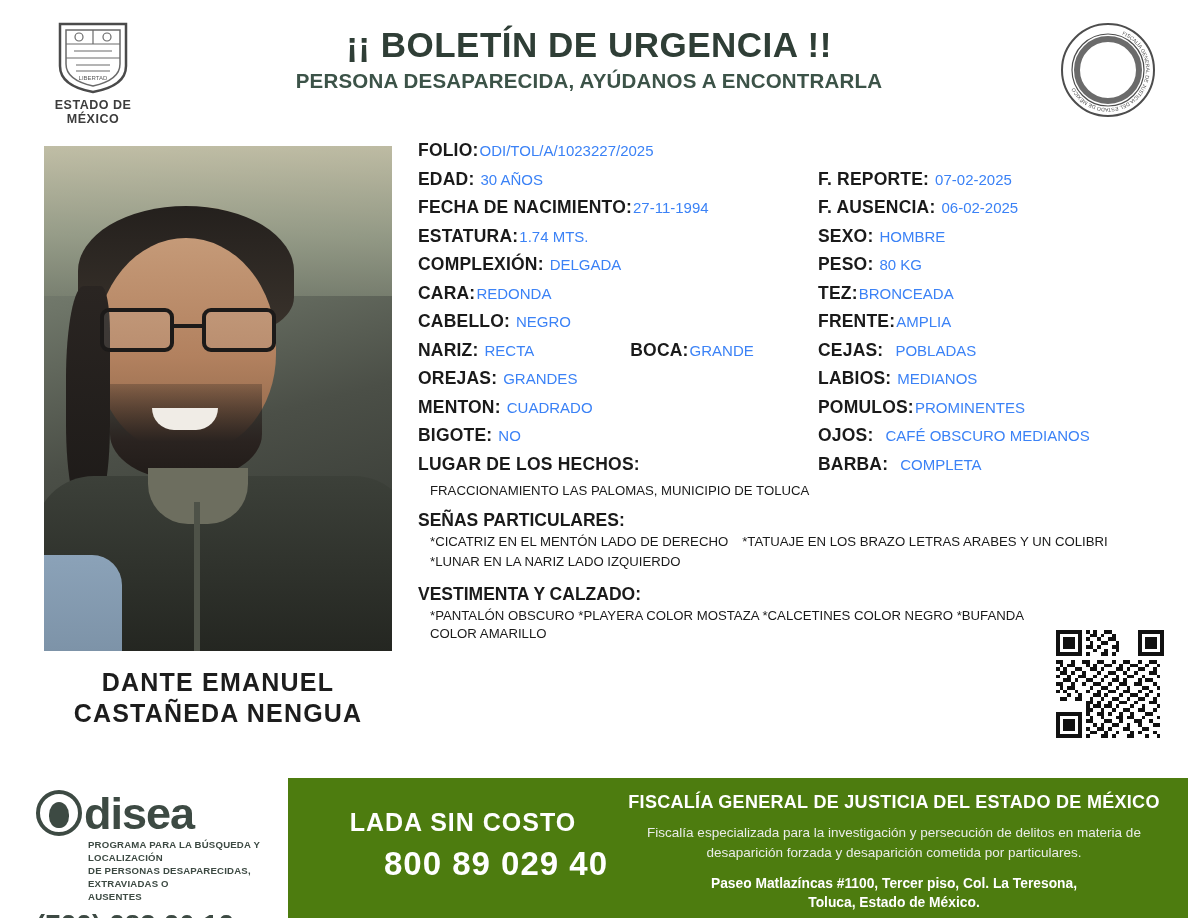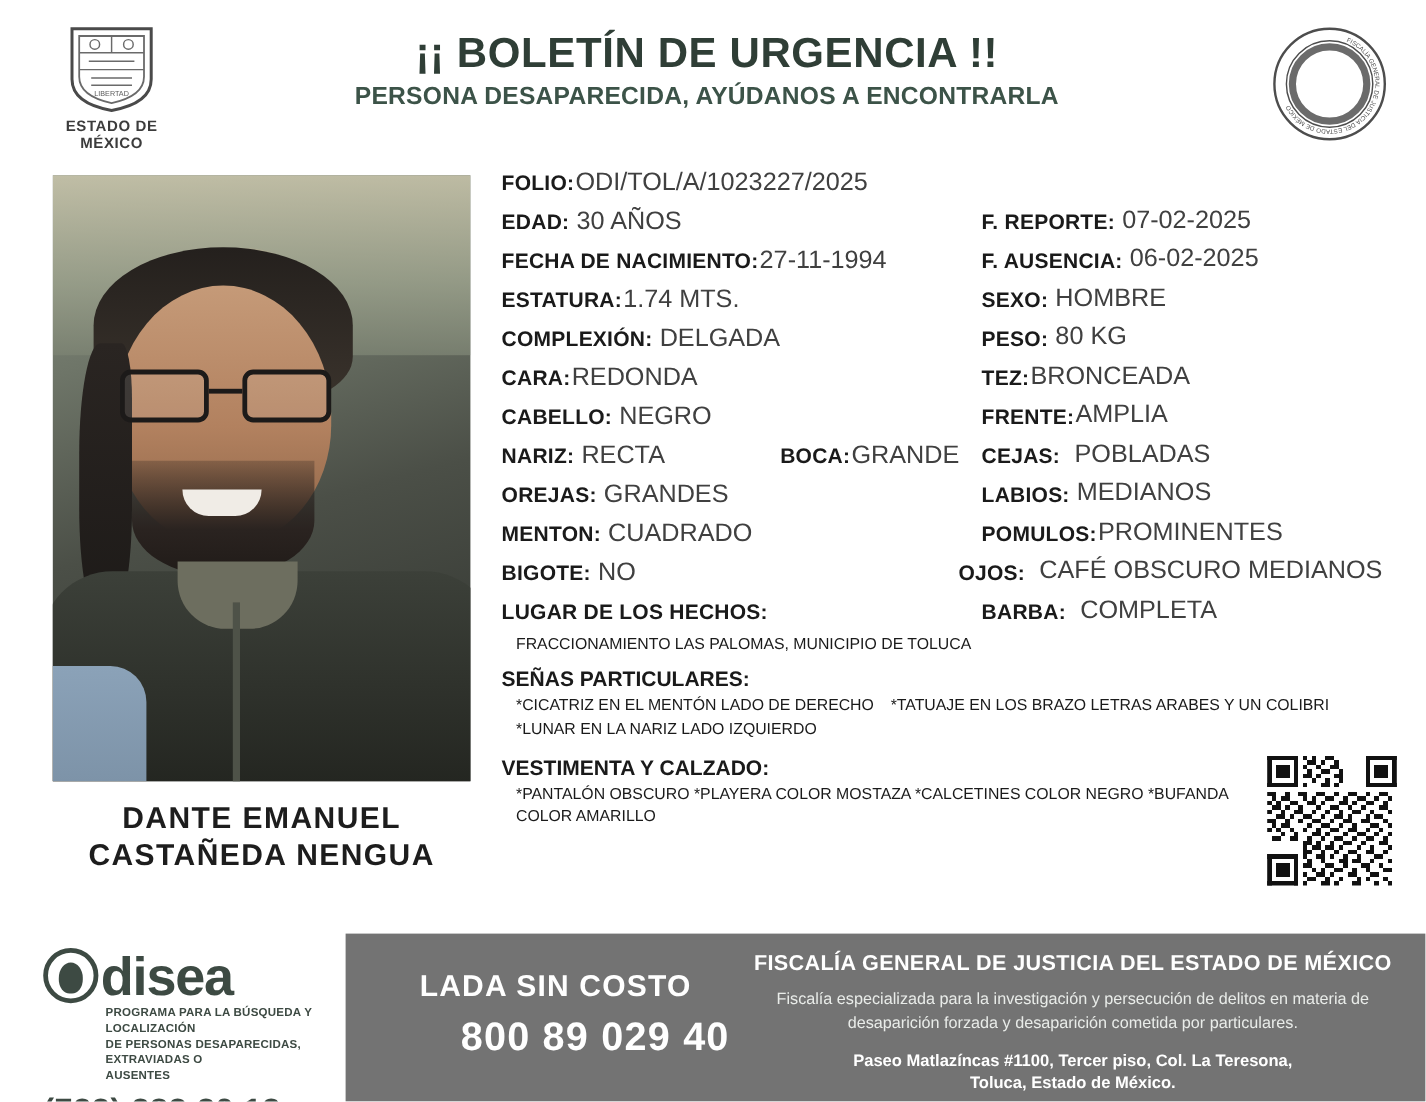--- a/index.html
+++ b/index.html
@@ -117,27 +117,27 @@
     font-size: 25px; font-weight: bold; color: #1d1d1d;
     letter-spacing: 1.2px; line-height: 1.22;
   }
 
   
   .data-block {
     position: absolute; left: 418px; top: 140px; right: 36px;
   }
   .row { display: flex; align-items: baseline; margin-bottom: 7.5px; }
   .col-l { width: 400px; display: flex; align-items: baseline; }
-  .col-r { flex: 1; display: flex; align-items: flex-end; }
+  .col-r { flex: 1; display: flex; align-items: center; }
   .lbl {
     font-size: 17.5px; font-weight: bold; color: #1a1a1a;
     letter-spacing: .2px; white-space: nowrap;
   }
   .val {
-    font-size: 21px; color: #404040; margin-left: 6px; white-space: nowrap;
+    font-size: 15px; color: #3b82f6; margin-left: 6px; white-space: nowrap;
   }
   .val.tight { margin-left: 1px; }
   .inline-pair { display: flex; align-items: baseline; }
   .inline-pair + .inline-pair { margin-left: 20px; padding-left: 40px; }
 
   .section-lbl {
     font-size: 17.5px; font-weight: bold; color: #1a1a1a; margin-top: 5px;
   }
   .small-text {
     font-size: 13.2px; color: #1a1a1a; margin-left: 12px; margin-top: 2px;
@@ -172,21 +172,21 @@
   .odisea-sub {
     font-size: 9.6px; font-weight: bold; color: #3d4a43;
     letter-spacing: .2px; line-height: 1.35; margin-top: 3px; margin-left: 52px;
   }
   .odisea-phone {
     font-size: 27px; font-weight: bold; color: #3d4a43; margin-top: 6px;
     letter-spacing: .5px;
   }
   .footer-bar {
     position: absolute; left: 288px; top: 0; width: 900px; height: 140px;
-    background: #737373; color: #fff;
+    background: #4d7c0f; color: #fff;
   }
   .lada {
     position: absolute; left: 30px; top: 30px; width: 290px; text-align: center;
   }
   .lada-title { font-size: 25px; font-weight: bold; letter-spacing: 1px; }
   .lada-num { font-size: 33px; font-weight: bold; letter-spacing: 1px; margin-top: 8px; text-align: right; }
   .fgj-text {
     position: absolute; left: 330px; top: 14px; right: 18px; text-align: center;
   }
   .fgj-title { font-size: 18px; font-weight: bold; letter-spacing: .3px; }

